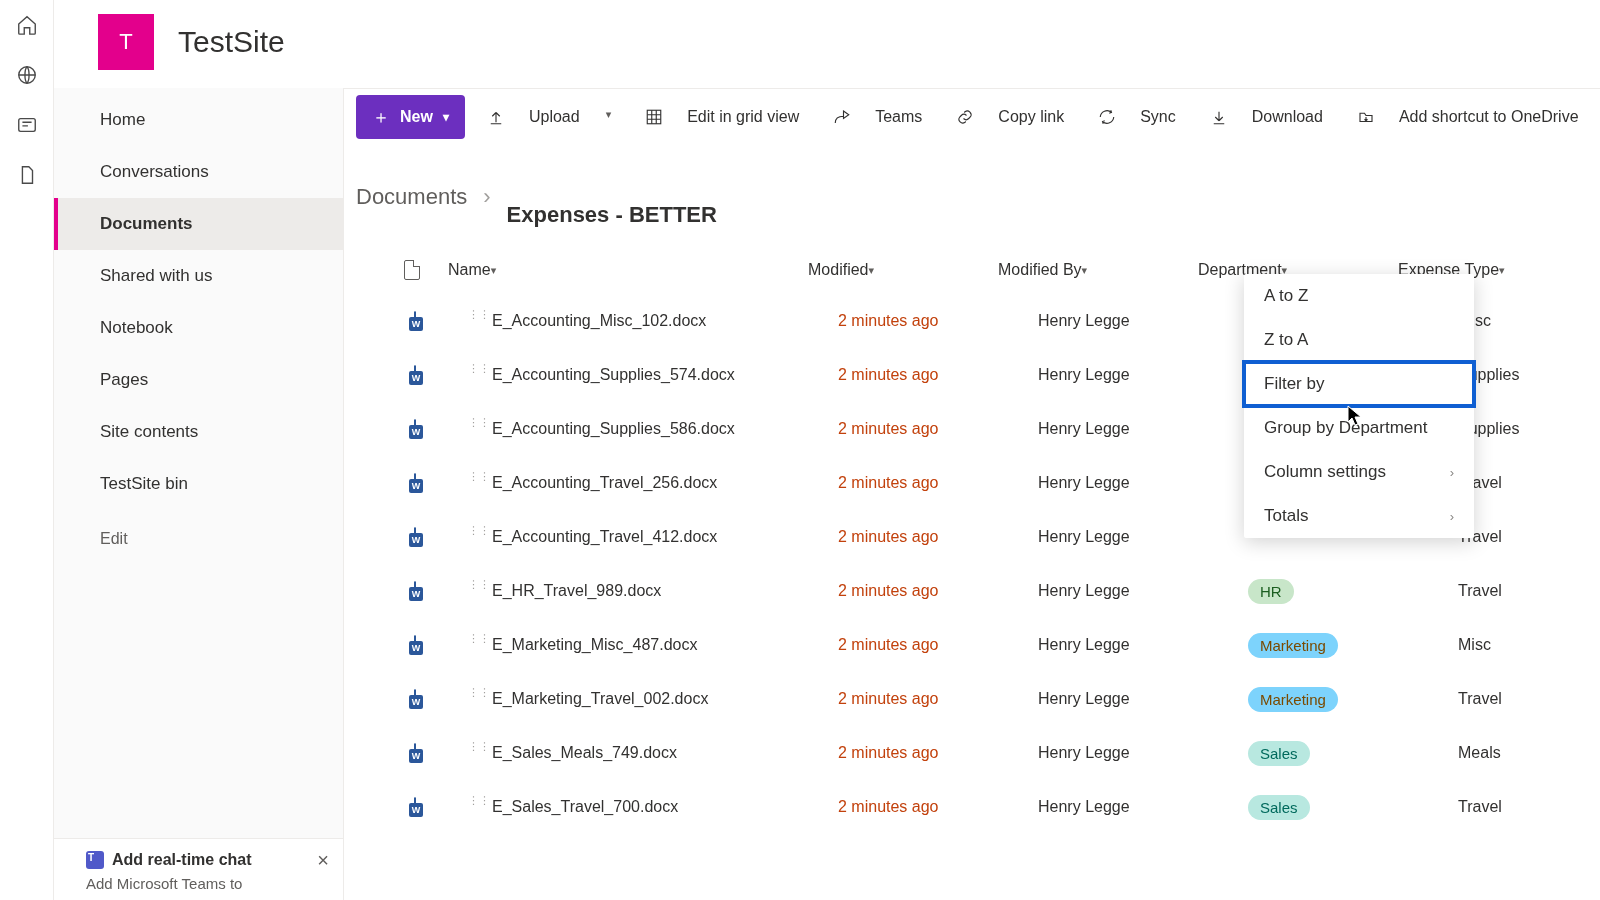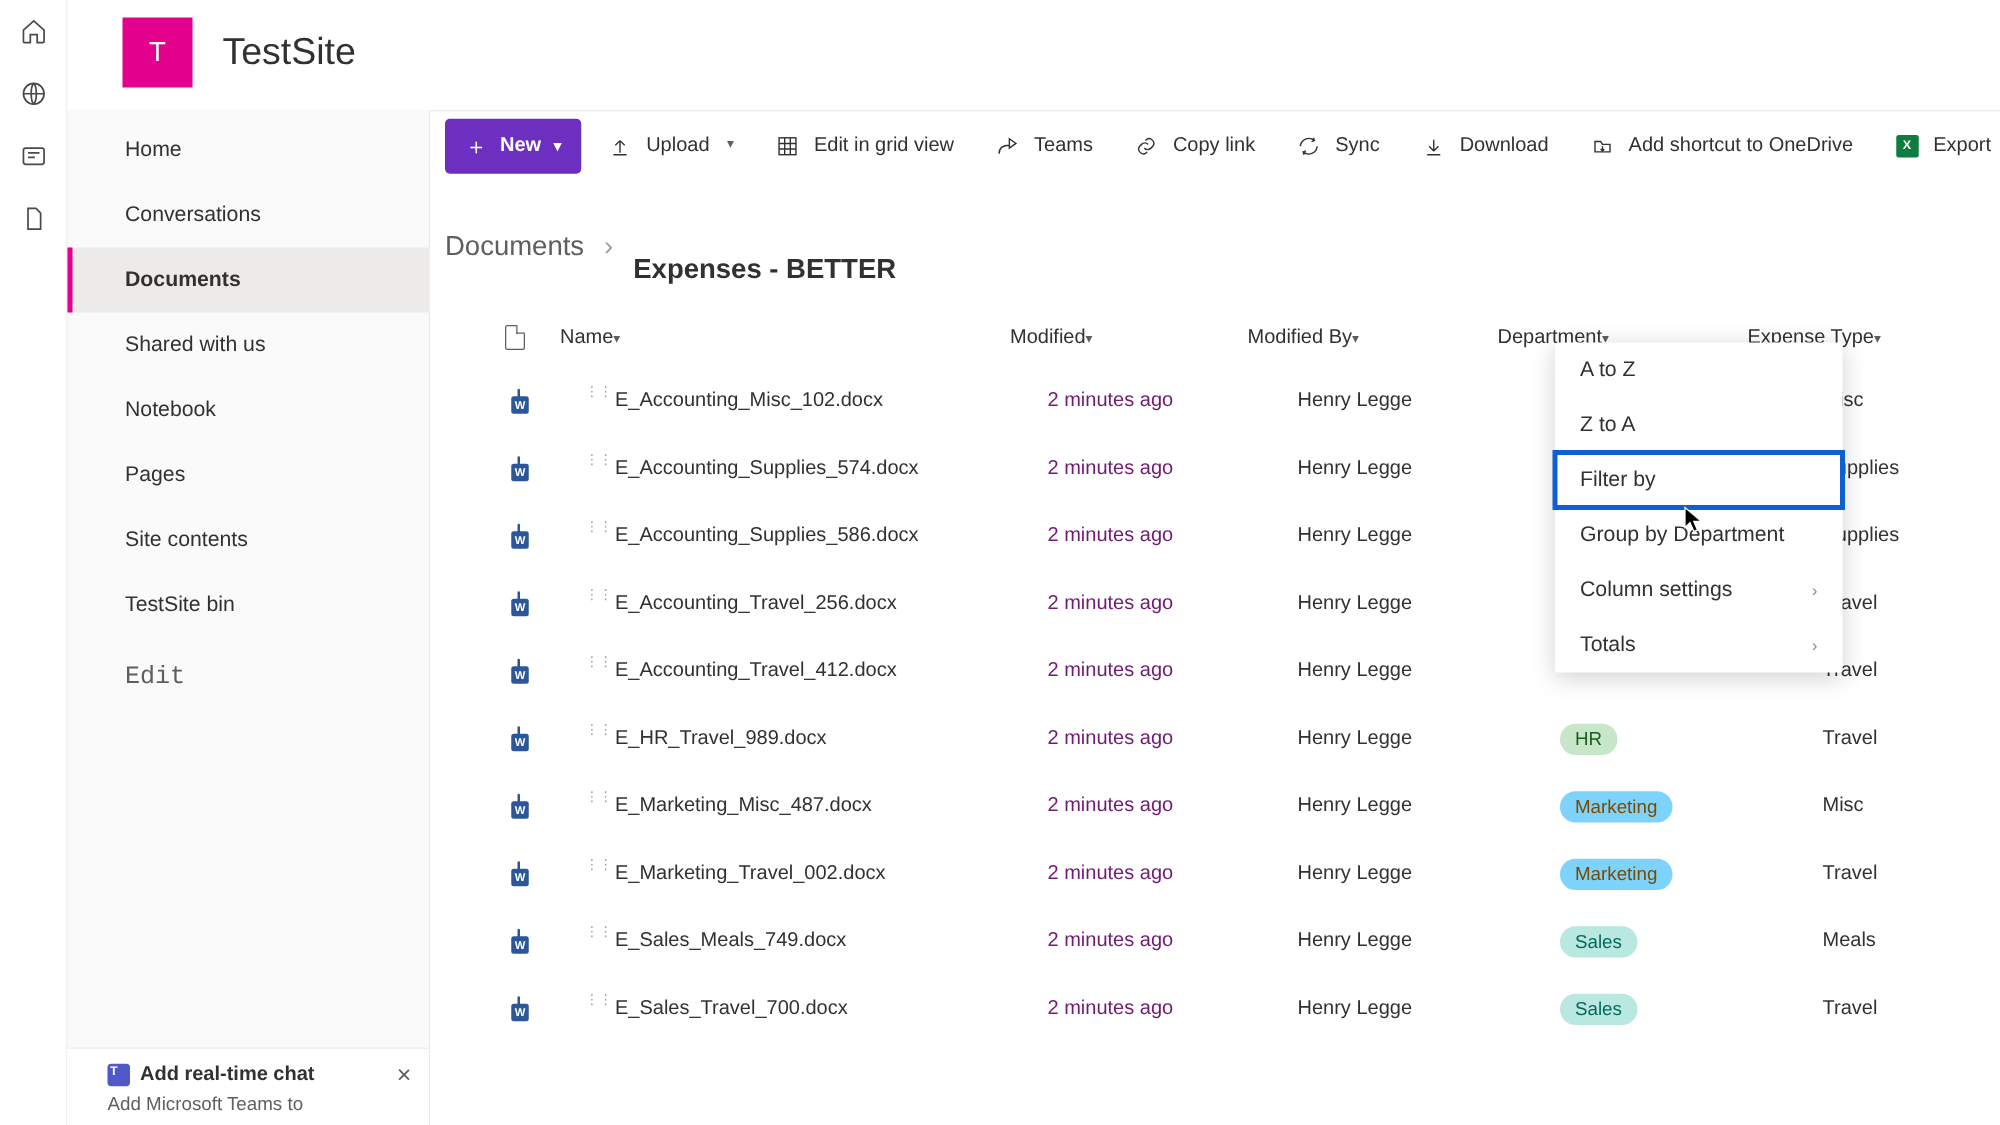--- a/index.html
+++ b/index.html
@@ -56,21 +56,21 @@
     font-size: 17px;
     color: #323130;
     cursor: pointer;
     border-left: 4px solid transparent;
   }
   .nav-item.selected {
     background: #edebe9;
     font-weight: 600;
     border-left: 4px solid #e3008c;
   }
-  .nav-item.edit { color: #605e5c; font-size: 20px; padding-top: 20px; font-family: Liberation Mono, monospace; }
+  .nav-item.edit { color: #605e5c; font-size: 16px; padding-top: 20px; }
 
   .chat-promo {
     position: absolute;
     bottom: 0; left: 0; right: 0;
     padding: 12px 18px 8px 32px;
     border-top: 1px solid #edebe9;
     background: #fff;
   }
   .chat-promo .close {
     position: absolute; right: 14px; top: 10px;
@@ -99,21 +99,21 @@
     border-radius: 4px;
     padding: 10px 16px;
     font-size: 16px;
     font-weight: 600;
     display: flex; align-items: center; gap: 10px;
     cursor: pointer;
   }
   .btn-new .plus { font-size: 18px; font-weight: 400; }
   .btn-new .chev { font-size: 12px; }
   .cmd {
-    display: flex; gap: 12px;
+    display: flex; gap: 24px;
     padding: 8px 12px;
     color: #323130;
     font-size: 16px;
     cursor: pointer;
     white-space: nowrap;
   }
   .cmd svg { width: 18px; height: 18px; stroke: #323130; fill: none; stroke-width: 1.5; }
   .cmd .chev { font-size: 11px; color: #605e5c; margin-left: 2px; }
 
   .breadcrumb {
@@ -163,21 +163,21 @@
     display: flex; align-items: center; justify-content: center;
     border-radius: 2px;
   }
   .newmark {
     font-size: 11px;
     color: #a19f9d;
     position: relative;
     top: -8px;
     margin-right: 2px;
   }
-  .modcol { color: #701a75; }
+  .modcol { color: #c2410c; }
   .pill {
     display: inline-block;
     padding: 4px 12px;
     border-radius: 14px;
     font-size: 15px;
   }
   .pill-hr { background: #c8e6c9; color: #1b5e20; }
   .pill-mkt { background: #7dd3fc; color: #7a4a00; }
   .pill-sales { background: #b8e8e0; color: #00695c; }
 

